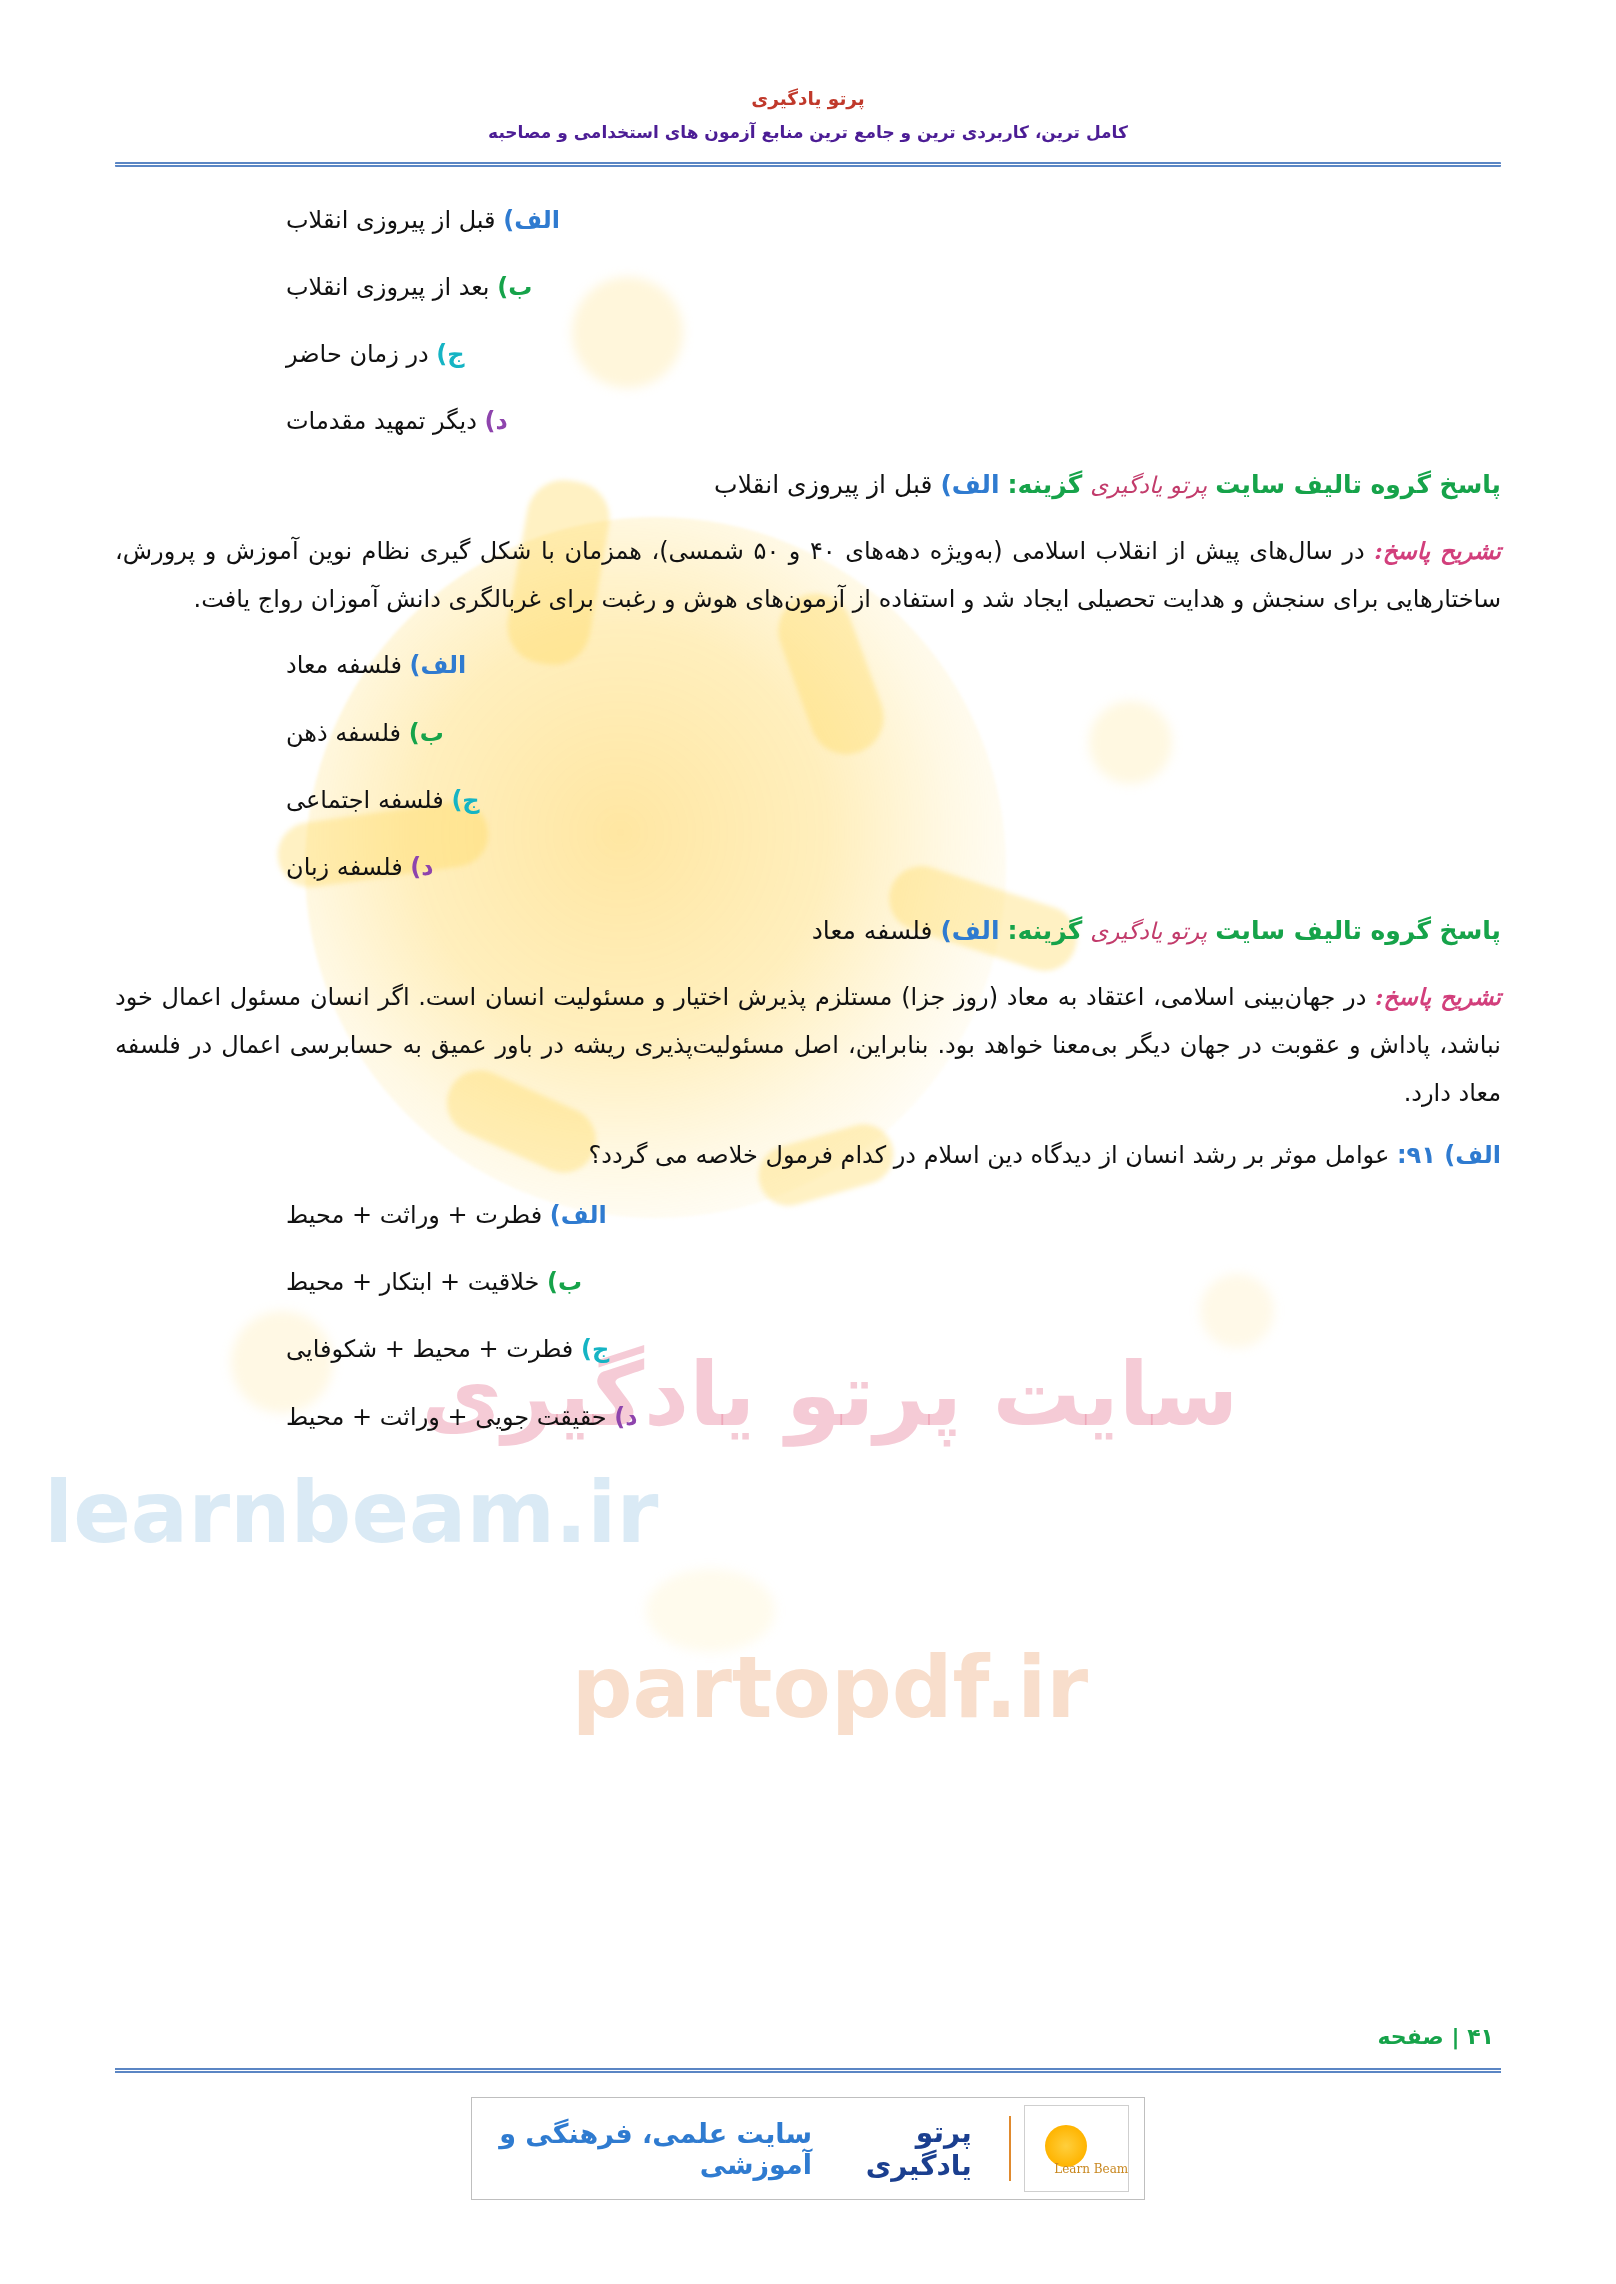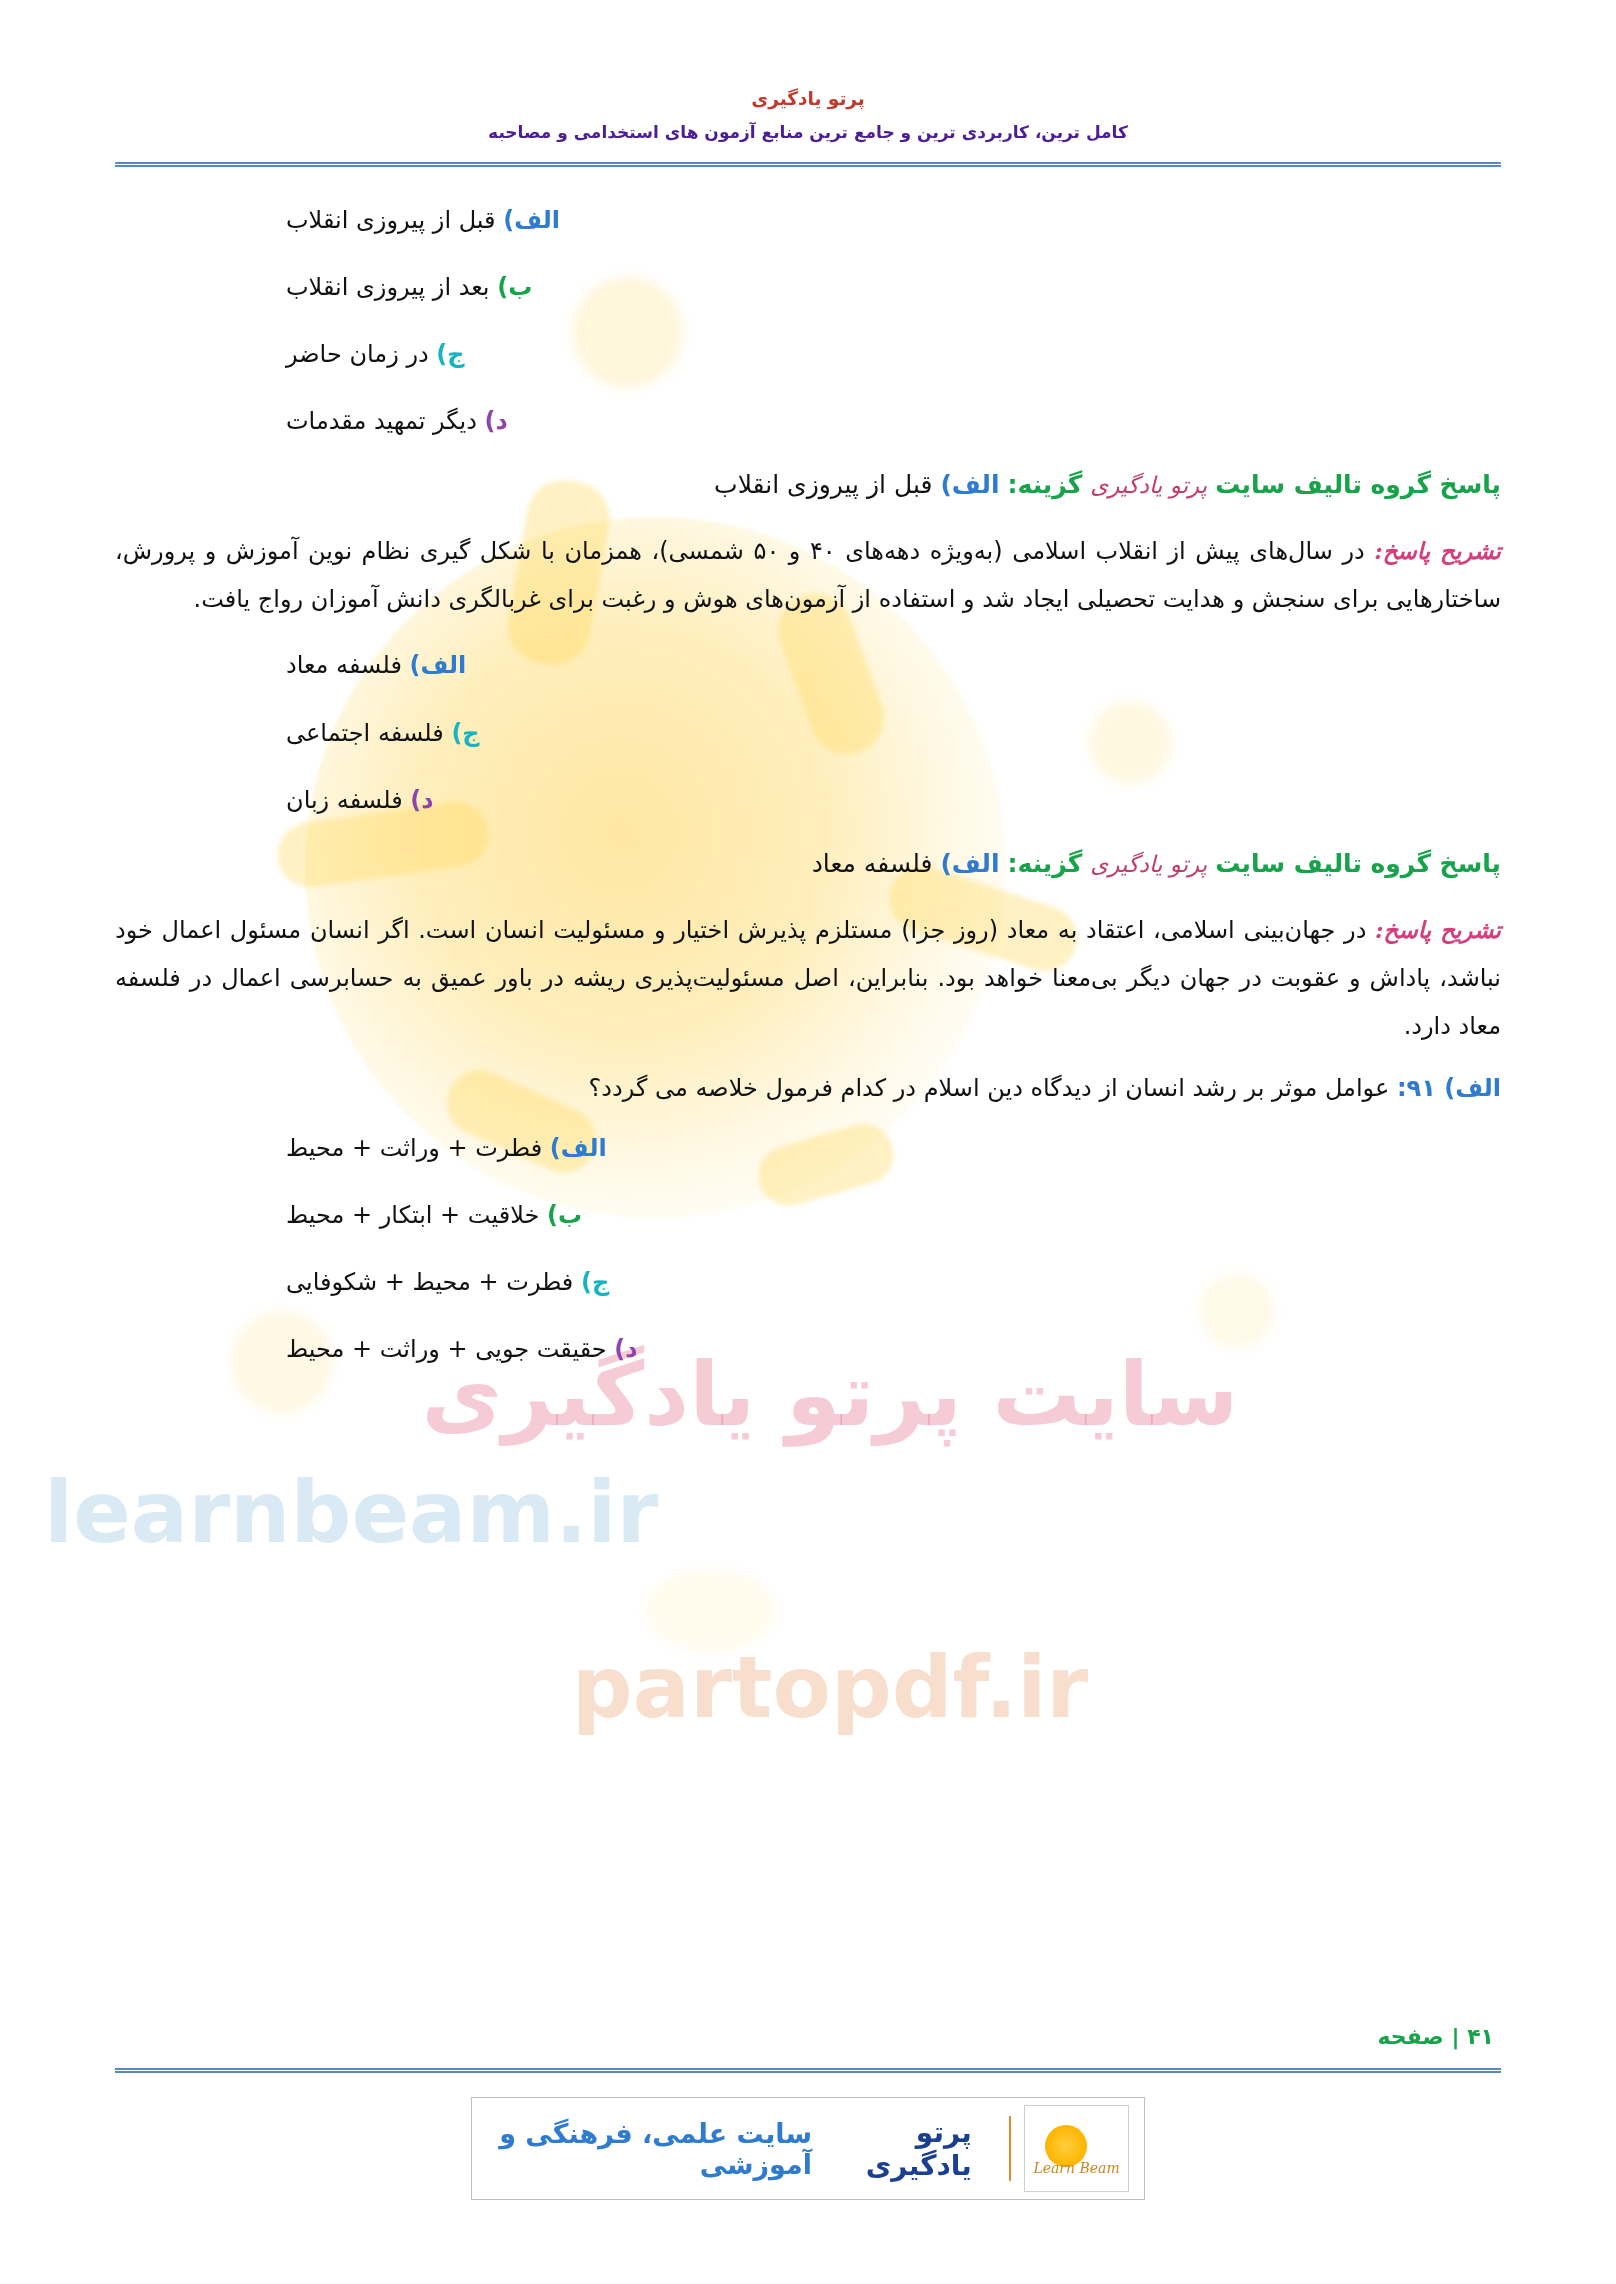--- a/index.html
+++ b/index.html
@@ -248,24 +248,22 @@
     border-radius: 50%;
     background: radial-gradient(circle, #ffcf3d 0%, #ffb400 70%, #f59b00 100%);
     position: absolute;
     left: 20px;
     top: 18.5px;
   }
   .footer-logo .lg-text {
     position: absolute;
     bottom: 14.8px;
     left: 0; right: 0;
-    text-align: center;
     font-family: "DejaVu Serif", serif;
-    font-style: italic;
-    font-size: 14px;
+    font-size: 12px;
     color: #c8871f;
   }
 </style>
 </head>
 <body>
 
 <div class="bg-art">
   <div class="bg-sun"></div>
   <div class="bg-ray" style="left:277px;top:812px;width:212px;height:65px;transform:rotate(-8deg);"></div>
   <div class="bg-ray" style="left:517px;top:480px;width:83px;height:185px;transform:rotate(10deg);"></div>
@@ -321,20 +319,24 @@
 
     <p class="explain">
       <span class="e-lead">تشریح پاسخ:</span>
       <span>در سال‌های پیش از انقلاب اسلامی (به‌ویژه دهه‌های ۴۰ و ۵۰ شمسی)، همزمان با شکل گیری نظام نوین آموزش و پرورش، ساختارهایی برای سنجش و هدایت تحصیلی ایجاد شد و استفاده از آزمون‌های هوش و رغبت برای غربالگری دانش آموزان رواج یافت.</span>
     </p>
 
 
     <p class="line opt">
       <span class="opt-b">الف)</span>
       <span>فلسفه معاد</span>
+    </p>
+    <p class="line opt">
+      <span class="opt-g">ب)</span>
+      <span>فلسفه ذهن</span>
     </p>
     <p class="line opt">
       <span class="opt-c">ج)</span>
       <span>فلسفه اجتماعی</span>
     </p>
     <p class="line opt">
       <span class="opt-p">د)</span>
       <span>فلسفه زبان</span>
     </p>
 

